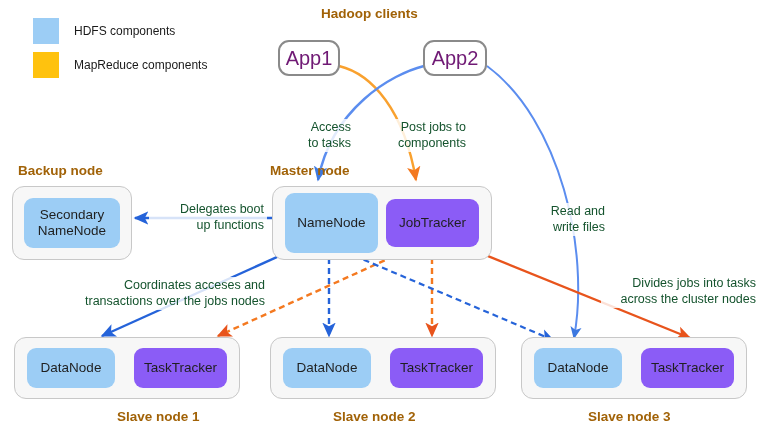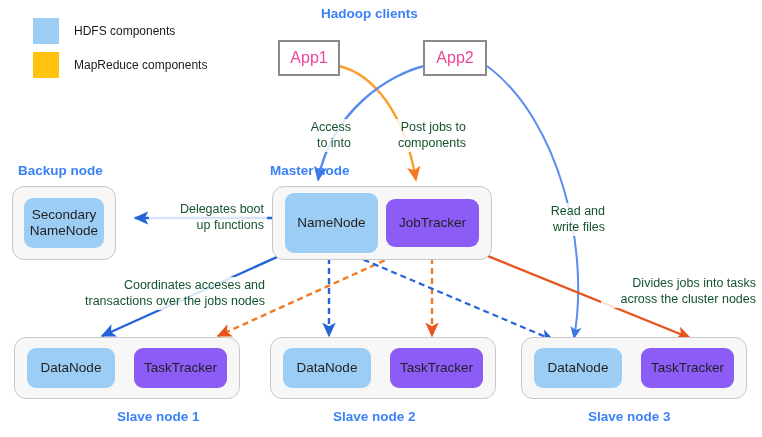--- a/index.html
+++ b/index.html
@@ -30,26 +30,26 @@
     border-radius:9px;display:flex;align-items:center;justify-content:center;
     text-align:center;font-size:13.5px;color:#1f1f1f;line-height:1.15;
     box-sizing:border-box;
   }
   .chip.blue{background:#9CCDF5;}
   .chip.yellow{background:#8b5cf6;}
 
   
   .app-box{
     position:absolute;background:#ffffff;border:2.5px solid #8A8A8A;
-    border-radius:0;display:flex;align-items:center;justify-content:center;
-    font-size:16px;color:#ec4899;z-index:4;box-sizing:border-box;
+    border-radius:11px;display:flex;align-items:center;justify-content:center;
+    font-size:20px;color:#701a75;z-index:4;box-sizing:border-box;
   }
 
   
-  .heading{position:absolute;font-size:13.5px;font-weight:bold;color:#3b82f6;z-index:4;white-space:nowrap;}
+  .heading{position:absolute;font-size:13.5px;font-weight:bold;color:#a16207;z-index:4;white-space:nowrap;}
 
   
   .note{
     position:absolute;font-size:12.5px;color:#14532d;line-height:1.25;
     text-align:right;z-index:4;white-space:nowrap;
   }
   .note.halo{
     background:rgba(255,255,255,0.82);
     padding:1px 3px;border-radius:2px;
   }
@@ -110,21 +110,21 @@
   <div class="heading" style="left:321px;top:6px;">Hadoop clients</div>
   <div class="heading" style="left:18px;top:163px;">Backup node</div>
   <div class="heading" style="left:270px;top:163px;">Master node</div>
   <div class="heading" style="left:73px;top:409px;margin-left:44px;">Slave node 1</div>
   <div class="heading" style="left:333px;top:409px;">Slave node 2</div>
   <div class="heading" style="left:588px;top:409px;">Slave node 3</div>
 
   <div class="app-box" style="left:278px;top:40px;width:62px;height:36px;">App1</div>
   <div class="app-box" style="left:423px;top:40px;width:64px;height:36px;">App2</div>
 
-  <div class="node-group" style="left:12px;top:186px;width:104px;height:74px;padding:8px 11px;">
+  <div class="node-group" style="left:12px;top:186px;width:120px;height:74px;padding:8px 11px;">
     <div class="chip blue" style="width:106px;height:50px;">Secondary NameNode</div>
   </div>
 
   <div class="node-group" style="left:272px;top:186px;width:220px;height:74px;padding:0 12px;justify-content:space-between;">
     <div class="chip blue" style="width:93px;height:60px;">NameNode</div>
     <div class="chip yellow" style="width:93px;height:48px;">JobTracker</div>
   </div>
 
   <div class="node-group" style="left:14px;top:337px;width:226px;height:62px;padding:0 12px;justify-content:space-between;">
     <div class="chip blue" style="width:88px;height:40px;">DataNode</div>
@@ -136,21 +136,21 @@
     <div class="chip yellow" style="width:93px;height:40px;">TaskTracker</div>
   </div>
 
   <div class="node-group" style="left:521px;top:337px;width:226px;height:62px;padding:0 12px;justify-content:space-between;">
     <div class="chip blue" style="width:88px;height:40px;">DataNode</div>
     <div class="chip yellow" style="width:93px;height:40px;">TaskTracker</div>
   </div>
 
   <div class="note halo" style="left:288px;top:119px;width:60px;">
     <div>Access</div>
-    <div>to into</div>
+    <div>to tasks</div>
   </div>
 
   <div class="note halo" style="left:371px;top:119px;width:92px;">
     <div>Post jobs to</div>
     <div>components</div>
   </div>
 
   <div class="note halo" style="left:149px;top:201px;width:112px;">
     <div>Delegates boot</div>
     <div>up functions</div>

